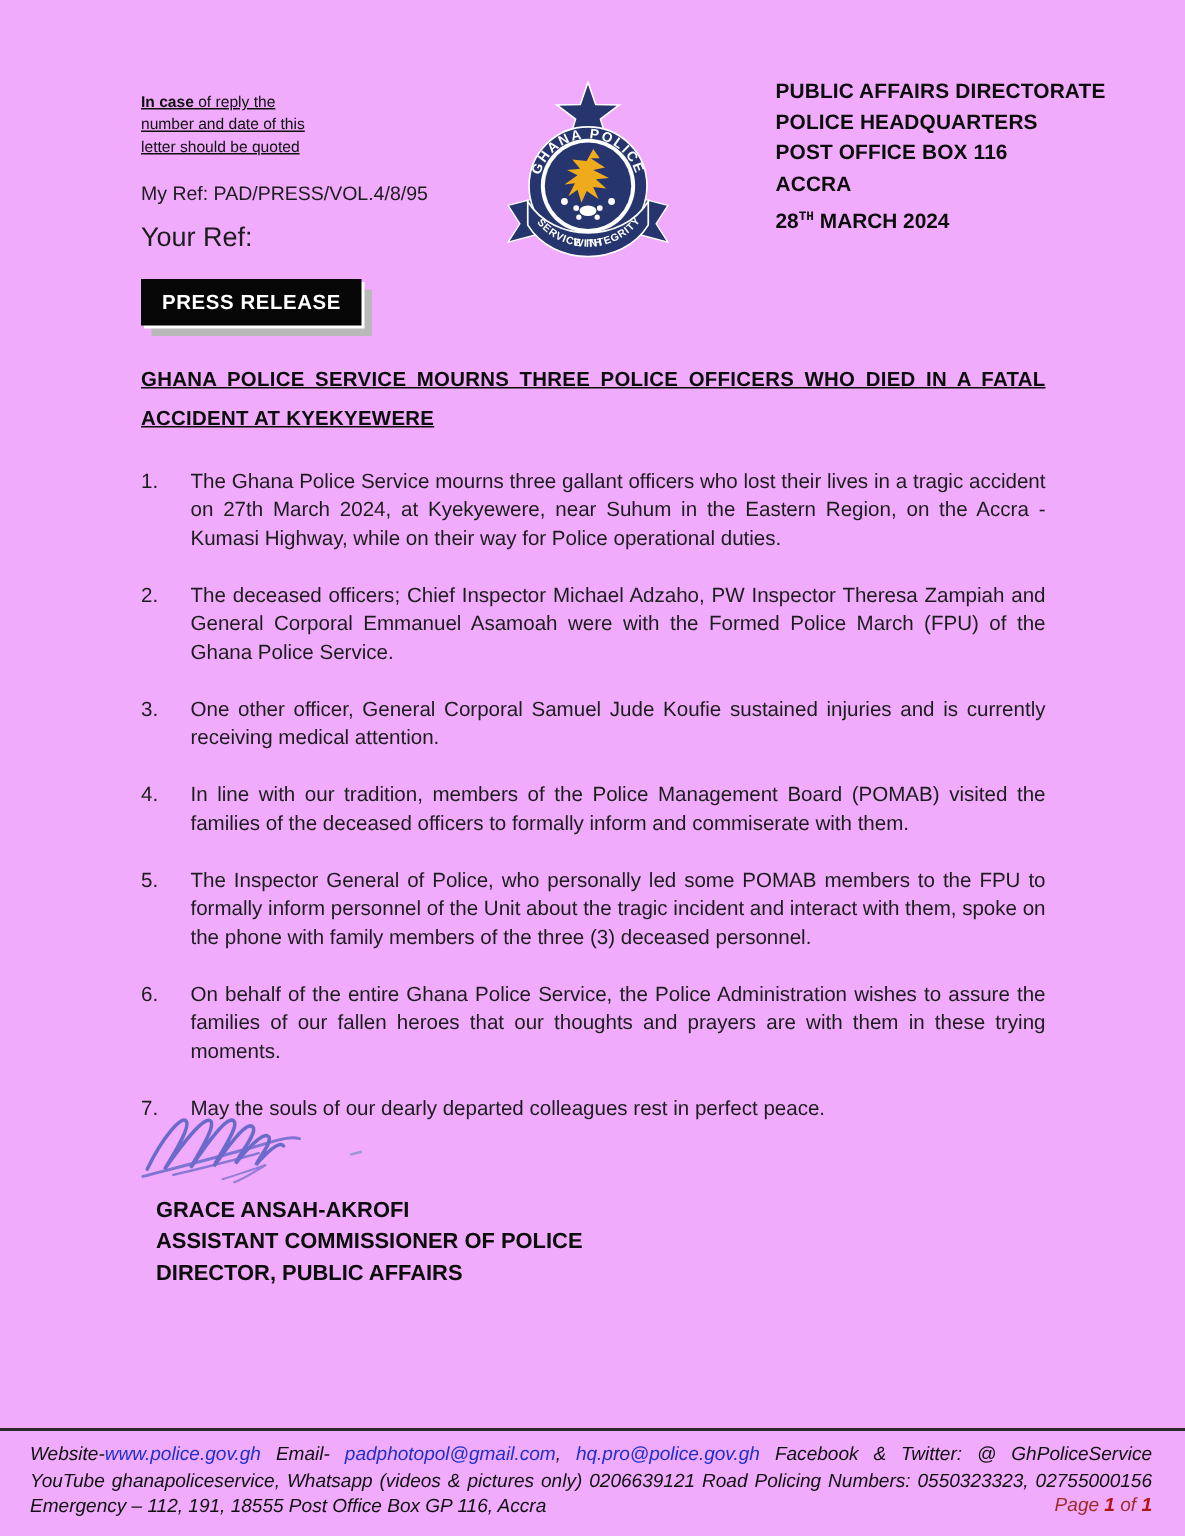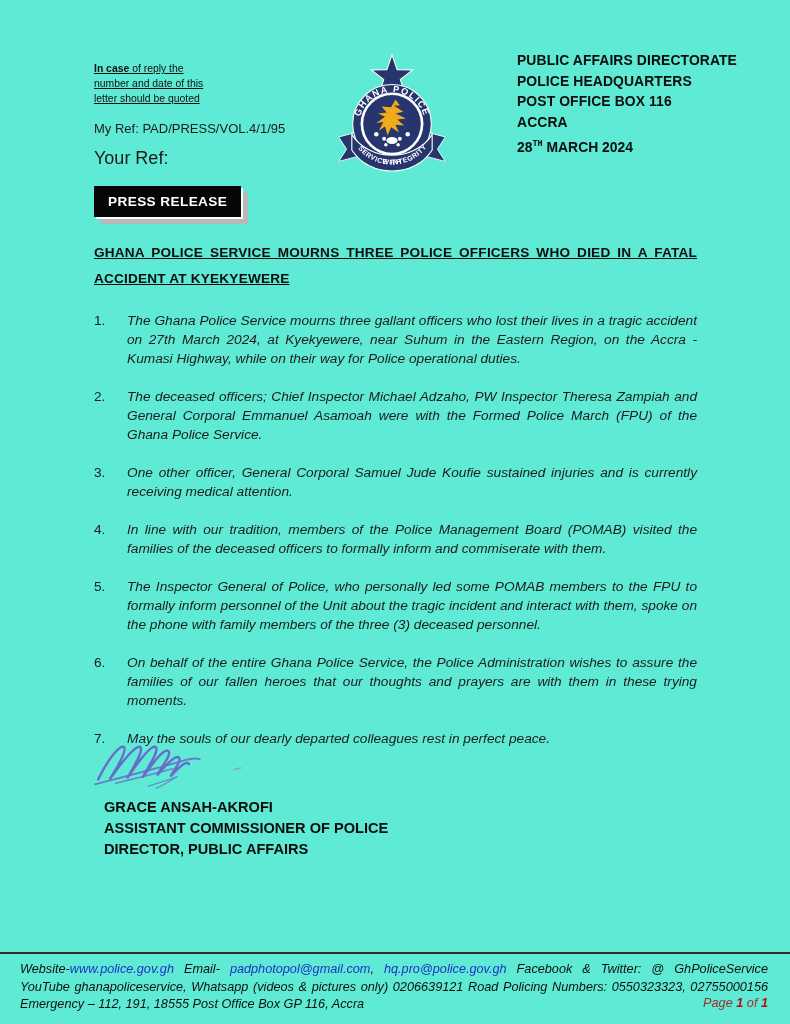--- a/index.html
+++ b/index.html
@@ -1,18 +1,18 @@
 <!DOCTYPE html>
 <html><head>
 <meta charset="utf-8">
 <style>
   html,body { margin:0; padding:0; background:#e8e8e8; }
   .page {
     position:relative; width:790px; height:1024px; margin:0 auto;
-    background:#5eead4; overflow:hidden;
+    background:#f0abfc; overflow:hidden;
     font-family:"Liberation Sans", sans-serif; color:#1c1c1c;
   }
   
   .note { position:absolute; left:94px; top:61px; width:122px;
           font-size:10.4px; line-height:15px; color:#111; }
   .note .nline { text-decoration:underline; }
   .note b { font-weight:700; }
   .myref  { position:absolute; left:94px; top:121px; font-size:13px; }
   .yourref{ position:absolute; left:94px; top:148px; font-size:18px; }
 
@@ -30,21 +30,21 @@
   .press { position:absolute; left:94px; top:186px; background:#060606; color:#fff;
            font-weight:700; font-size:13.6px; letter-spacing:0.4px; padding:8px 14px;
            box-shadow:2px 2px 0 #ffffff, 7px 7px 0 #b9b9b9; }
 
   
   .content { position:absolute; left:94px; top:240px; width:603px; }
   .title { font-weight:700; font-size:13.6px; line-height:26px; letter-spacing:0.2px;
            text-align:justify; text-decoration:underline; margin:0 0 3px 0; color:#0d0d0d; }
   .para { display:flex; margin-top:19px; }
   .pnum { flex:0 0 33px; font-size:13.7px; line-height:19px; }
-  .ptext{ flex:1; font-size:13.7px; line-height:19px; text-align:justify;font-style:italic; }
+  .ptext{ flex:1; font-size:13.7px; line-height:19px; text-align:justify; }
 
   
   .sig { position:absolute; left:92px; top:734px; }
   .signatory { position:absolute; left:94px; top:797px; font-weight:700;
                font-size:14.6px; line-height:21px; color:#0d0d0d;margin-left:10px; }
 
   
   .footline { position:absolute; left:0; right:0; top:952px; border-top:2.5px solid #2b2b2b; }
   .footer { position:absolute; left:20px; right:22px; top:961px;
             font-size:12.7px; line-height:17.5px; font-style:italic;
@@ -58,21 +58,21 @@
 <body>
 
 <div class="page">
 
   <div class="note">
     <div class="nline"><b>In case</b><span> of reply the</span></div>
     <div class="nline">number and date of this</div>
     <div class="nline">letter should be quoted</div>
   </div>
 
-  <div class="myref">My Ref: PAD/PRESS/VOL.4/1/95</div>
+  <div class="myref">My Ref: PAD/PRESS/VOL.4/8/95</div>
   <div class="yourref">Your Ref:</div>
 
   <svg class="crest" viewBox="0 0 128 142" width="112" height="124" xmlns="http://www.w3.org/2000/svg" xmlns:xlink="http://www.w3.org/1999/xlink">
     <defs>
       <path id="ringArc" d="M 28,94 A 38,38 0 1 1 100,94" fill="none"></path>
       <path id="bandArc" d="M 22,104 C 42,134 86,134 106,104" fill="none"></path>
     </defs>
     <polygon points="64,1 69.9,17.9 87.8,18.3 73.5,29.1 78.7,46.2 64,36 49.3,46.2 54.5,29.1 40.2,18.3 58.1,17.9" fill="#26356e" stroke="#ffffff" stroke-width="1.2"></polygon>
     <polygon points="3,95 26,89 26,117 3,123 12,109" fill="#26356e" stroke="#ffffff" stroke-width="1"></polygon>
     <polygon points="125,95 102,89 102,117 125,123 116,109" fill="#26356e" stroke="#ffffff" stroke-width="1"></polygon>

